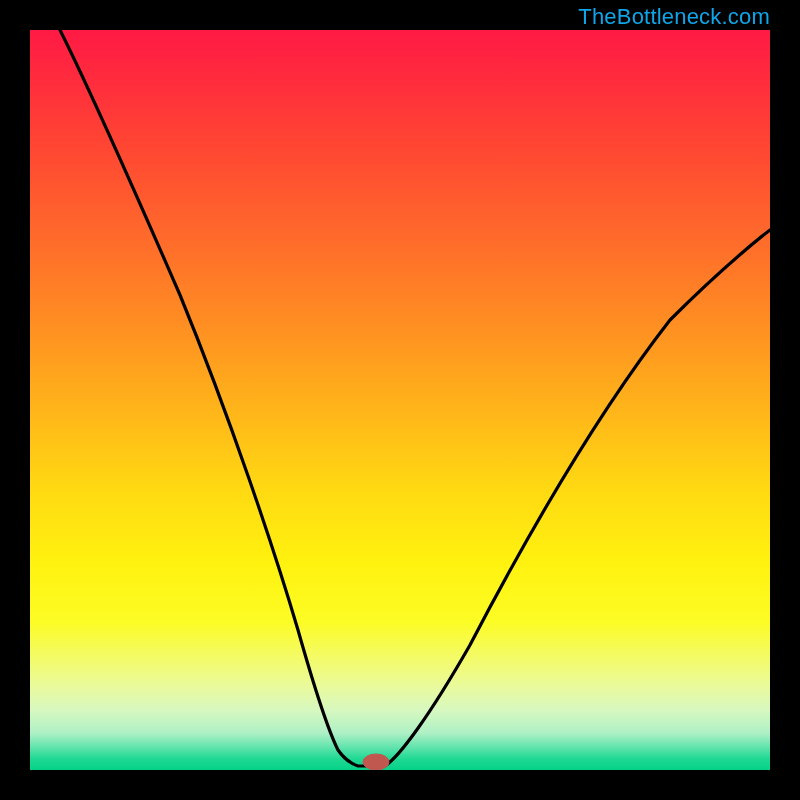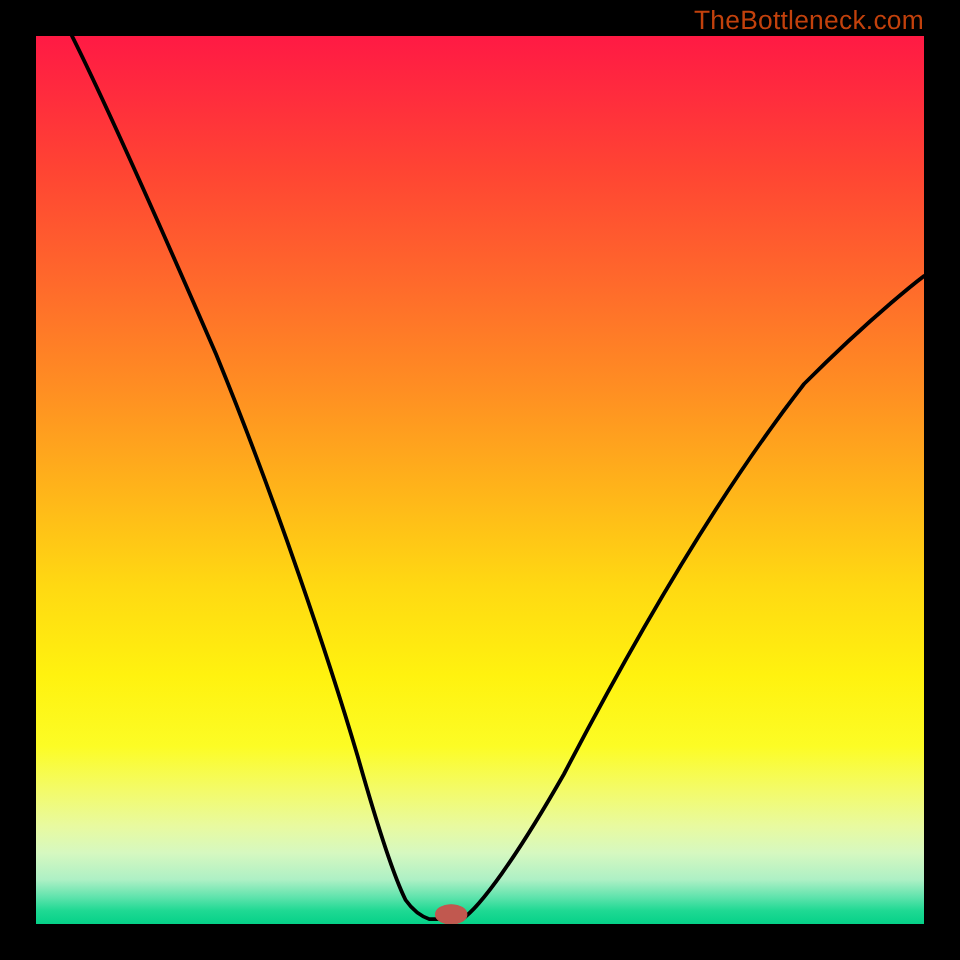--- a/index.html
+++ b/index.html
@@ -49,21 +49,21 @@
     );
   }
   .svg-layer {
     position: absolute;
     inset: 0;
   }
   .watermark {
     position: absolute;
     top: 4px;
     right: 30px;
-    color: #c2410c;
+    color: #0ea5e9;
     font-size: 22px;
     letter-spacing: 0.2px;
     user-select: none;
   }
   svg .curve {
     fill: none;
     stroke: #000;
     stroke-width: 3.2;
     stroke-linecap: round;
     stroke-linejoin: round;

